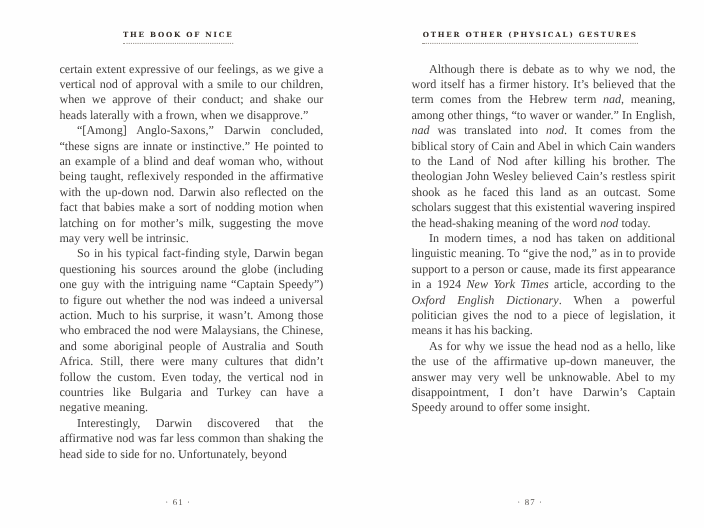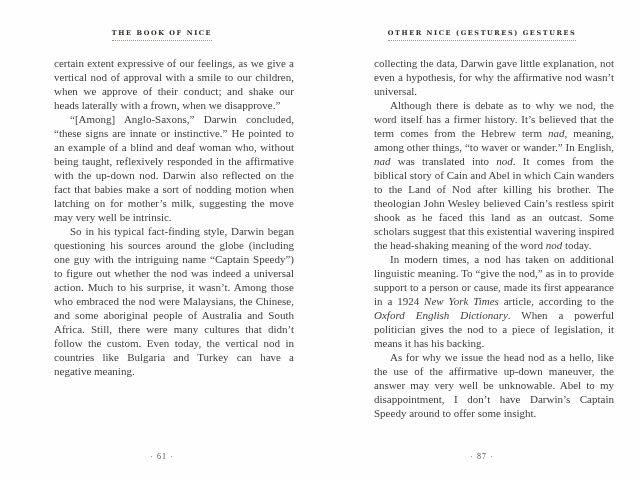--- a/index.html
+++ b/index.html
@@ -77,30 +77,30 @@
 <div class="spread">
 
   <div class="page left">
     <div class="running-head-wrap">
       <span class="running-head">THE BOOK OF NICE</span>
     </div>
     <div class="text-col">
         <p><span>certain extent expressive of our feelings, as we give a vertical nod of approval with a smile to our children, when we approve of their conduct; and shake our heads laterally with a frown, when we disapprove.”</span></p>
         <p class="indent"><span>“[Among] Anglo-Saxons,” Darwin concluded, “these signs are innate or instinctive.” He pointed to an example of a blind and deaf woman who, without being taught, reflexively responded in the affirmative with the up-down nod. Darwin also reflected on the fact that babies make a sort of nodding motion when latching on for mother’s milk, suggesting the move may very well be intrinsic.</span></p>
         <p class="indent"><span>So in his typical fact-finding style, Darwin began questioning his sources around the globe (including one guy with the intriguing name “Captain Speedy”) to figure out whether the nod was indeed a universal action. Much to his surprise, it wasn’t. Among those who embraced the nod were Malaysians, the Chinese, and some aboriginal people of Australia and South Africa. Still, there were many cultures that didn’t follow the custom. Even today, the vertical nod in countries like Bulgaria and Turkey can have a negative meaning.</span></p>
+        <p class="indent"><span>Interestingly, Darwin discovered that the affirmative nod was far less common than shaking the head side to side for no. Unfortunately, beyond</span></p>
       </div>
     <div class="folio">· 61 ·</div>
   </div>
 
   <div class="page right">
     <div class="running-head-wrap">
-      <span class="running-head">OTHER NICE (GESTURES) GESTURES</span>
+      <span class="running-head">OTHER OTHER (PHYSICAL) GESTURES</span>
     </div>
     <div class="text-col">
-        <p><span>collecting the data, Darwin gave little explanation, not even a hypothesis, for why the affirmative nod wasn’t universal.</span></p>
         <p class="indent"><span>Although there is debate as to why we nod, the word itself has a firmer history. It’s believed that the term comes from the Hebrew term </span><span class="ital">nad</span><span>, meaning, among other things, “to waver or wander.” In English, </span><span class="ital">nad</span><span> was translated into </span><span class="ital">nod</span><span>. It comes from the biblical story of Cain and Abel in which Cain wanders to the Land of Nod after killing his brother. The theologian John Wesley believed Cain’s restless spirit shook as he faced this land as an outcast. Some scholars suggest that this existential wavering inspired the head-shaking meaning of the word </span><span class="ital">nod</span><span> today.</span></p>
         <p class="indent"><span>In modern times, a nod has taken on additional linguistic meaning. To “give the nod,” as in to provide support to a person or cause, made its first appearance in a 1924 </span><span class="ital">New York Times</span><span> article, according to the </span><span class="ital">Oxford English Dictionary</span><span>. When a powerful politician gives the nod to a piece of legislation, it means it has his backing.</span></p>
         <p class="indent"><span>As for why we issue the head nod as a hello, like the use of the affirmative up-down maneuver, the answer may very well be unknowable. Abel to my disappointment, I don’t have Darwin’s Captain Speedy around to offer some insight.</span></p>
       </div>
     <div class="folio">· 87 ·</div>
   </div>
 
 </div>
 
 </body></html>

